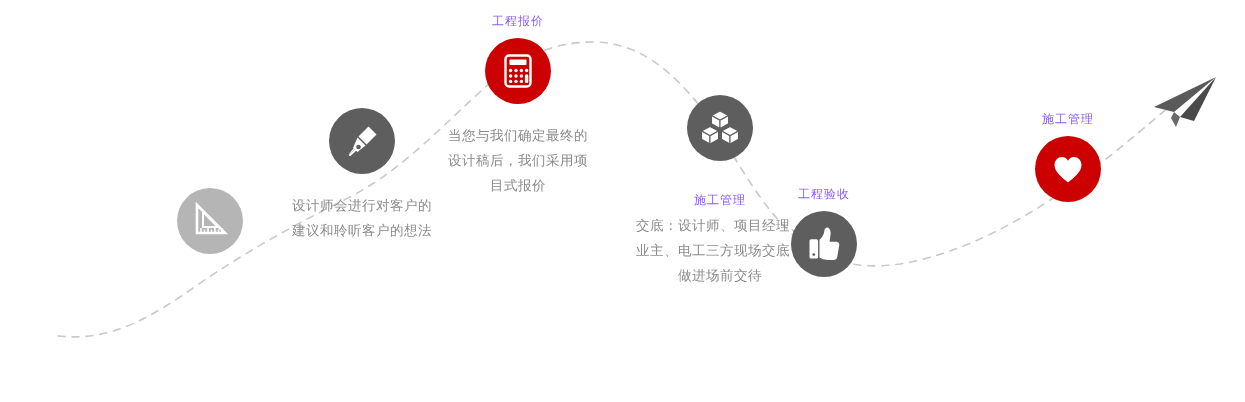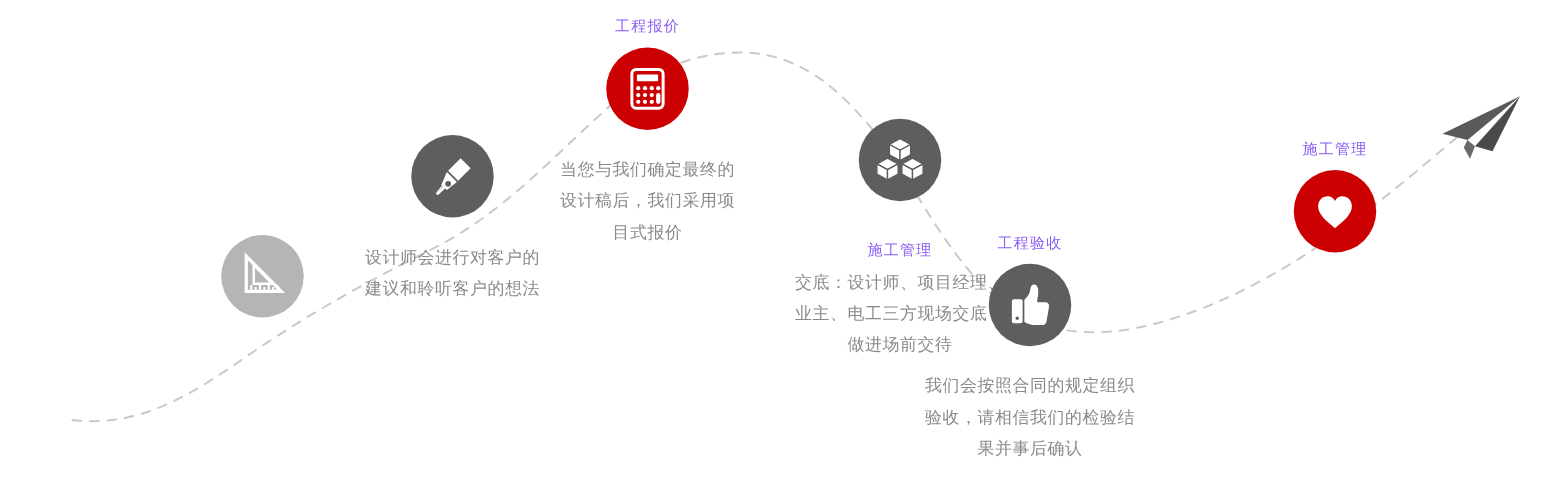--- a/index.html
+++ b/index.html
@@ -178,21 +178,20 @@
                    L 26.6 17.8
                    C 26 17.8, 25.6 17.3, 25.7 16.7
                    L 26.5 11.3
                    C 26.9 8.3, 26.5 5.8, 25.2 4.4
                    C 24.7 3.8, 24.2 3.5, 23.5 3.5 Z"></path>
           <rect x="5.5" y="15.3" width="8.6" height="19.2" rx="1.6"></rect>
         </g>
         <circle cx="9.8" cy="30.6" r="1.35" fill="#5e5e5e"></circle>
       </svg>
     </div>
-    <div class="step-desc" style="width:168px;">我们会按照合同的规定组织验收，请相信我们的检验结果并事后确认</div>
   </div>
 
   <div class="step" style="left:968px;top:108px;">
     <div class="step-title">施工管理</div>
     <div class="icon-wrap" style="background:#cc0000;">
       <svg width="40" height="40" viewBox="0 0 40 40">
         <path d="M 20 33.5
                  C 14 28.5, 6.5 23, 6.5 16
                  C 6.5 11.3, 10 8, 14 8
                  C 16.8 8, 18.9 9.6, 20 11.8

